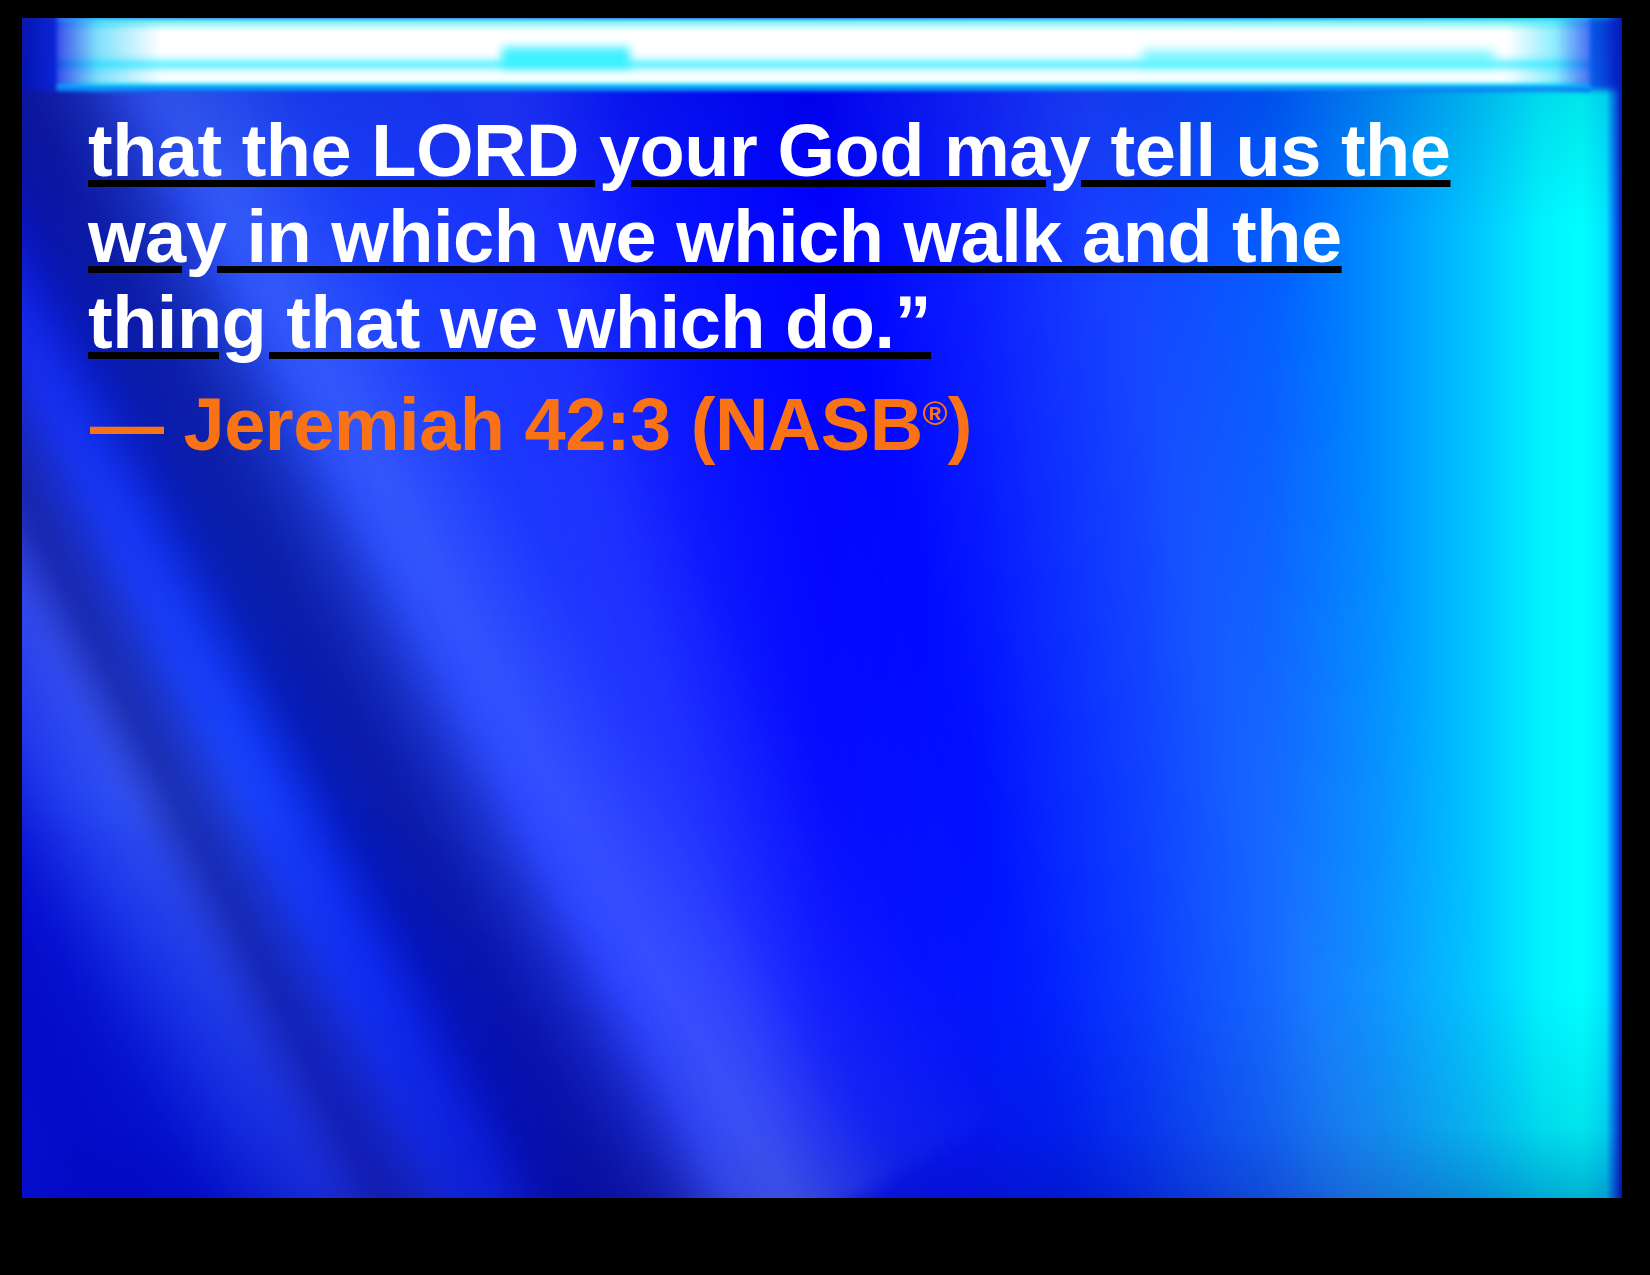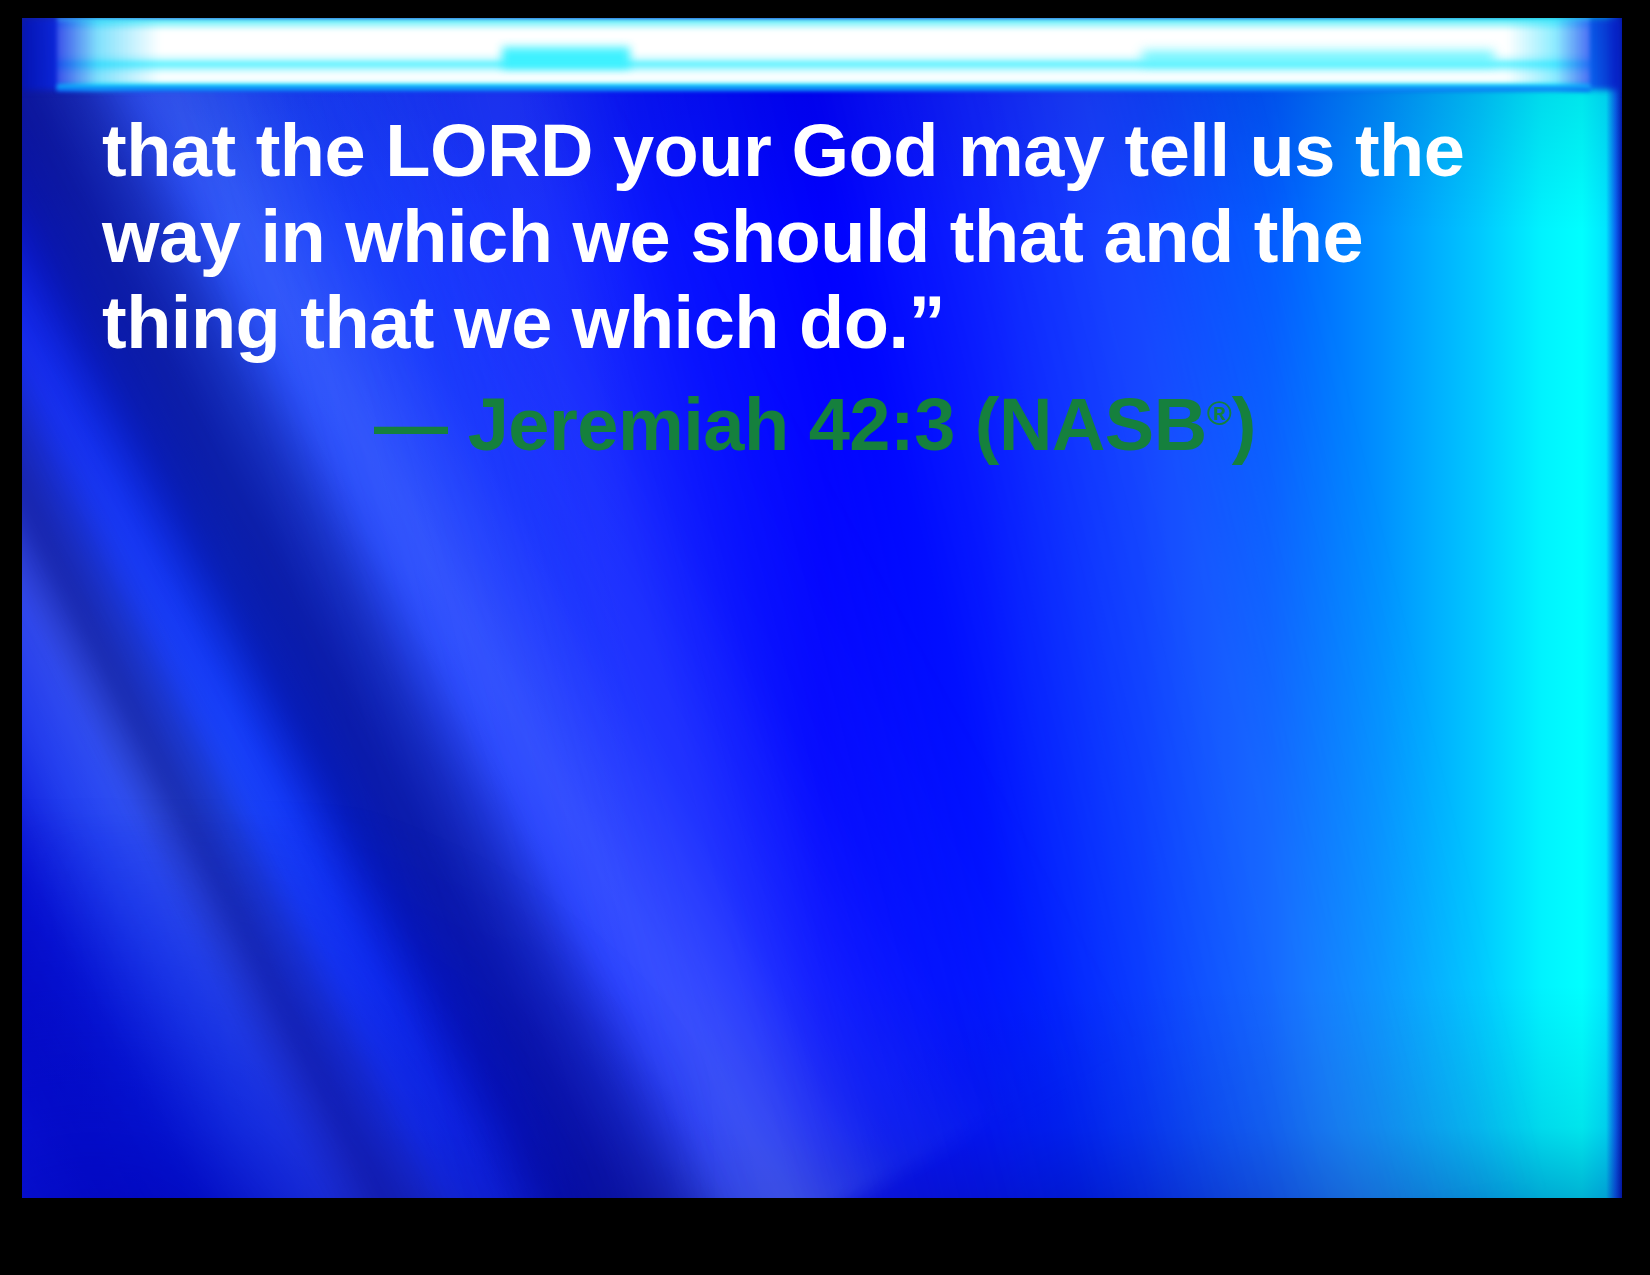--- a/index.html
+++ b/index.html
@@ -291,43 +291,44 @@
   }
   .border-top    { left: 0; top: 0; width: 1650px; height: 18px; }
   .border-bottom { left: 0; bottom: 0; width: 1650px; height: 77px; }
   .border-left   { left: 0; top: 0; width: 22px; height: 1275px; }
   .border-right  { right: 0; top: 0; width: 26px; height: 1275px; }
 
   
 
   .verse {
     position: absolute;
-    left: 102px;
+    left: 88px;
     top: 108px;
     width: 1450px;
     z-index: 5;
+    text-decoration: underline;
   }
 
   .verse-line {
     color: #ffffff;
     font-family: "Liberation Sans", sans-serif;
     font-weight: bold;
     font-size: 74px;
     line-height: 86px;
     letter-spacing: -0.5px;
     white-space: nowrap;
   }
 
   .citation {
     position: absolute;
     left: 90px;
     top: 370px;
     width: 1450px;
-    text-align: center;
-    color: #15803d;
+    text-align: left;
+    color: #f97316;
     font-family: "Liberation Sans", sans-serif;
     font-weight: bold;
     font-size: 74px;
     line-height: 86px;
     letter-spacing: -0.5px;
     white-space: nowrap;
     z-index: 5;
   }
 
   .citation .reg {
@@ -356,21 +357,21 @@
       <div class="streak-a"></div>
       <div class="streak-b"></div>
       <div class="left-taper"></div>
       <div class="right-taper"></div>
       <div class="underline"></div>
     </div>
   </div>
 
   <div class="verse">
     <div class="verse-line">that the LORD your God may tell us the</div>
-    <div class="verse-line">way in which we should that and the</div>
+    <div class="verse-line">way in which we which walk and the</div>
     <div class="verse-line">thing that we which do.”</div>
   </div>
 
   <div class="citation"><span>— Jeremiah 42:3 (NASB</span><span class="reg">®</span><span>)</span></div>
 
   <div class="border-top"></div>
   <div class="border-bottom"></div>
   <div class="border-left"></div>
   <div class="border-right"></div>
 

